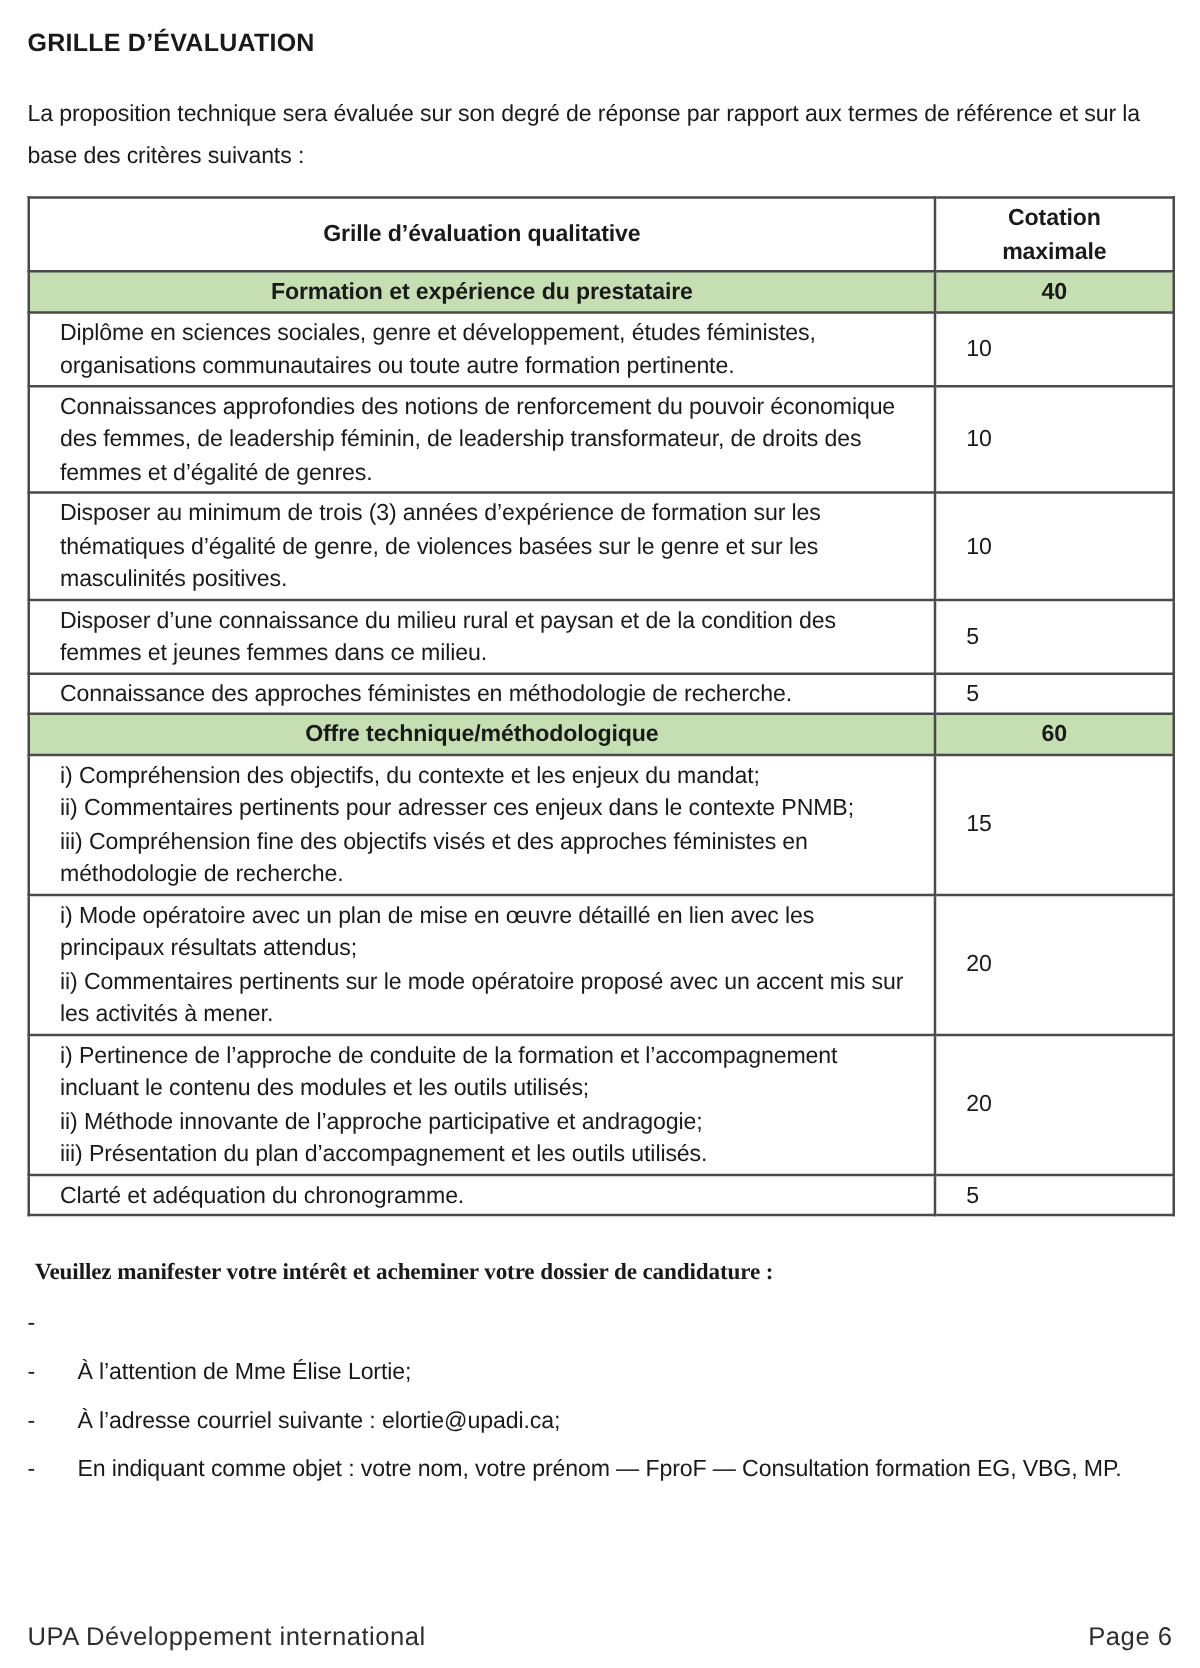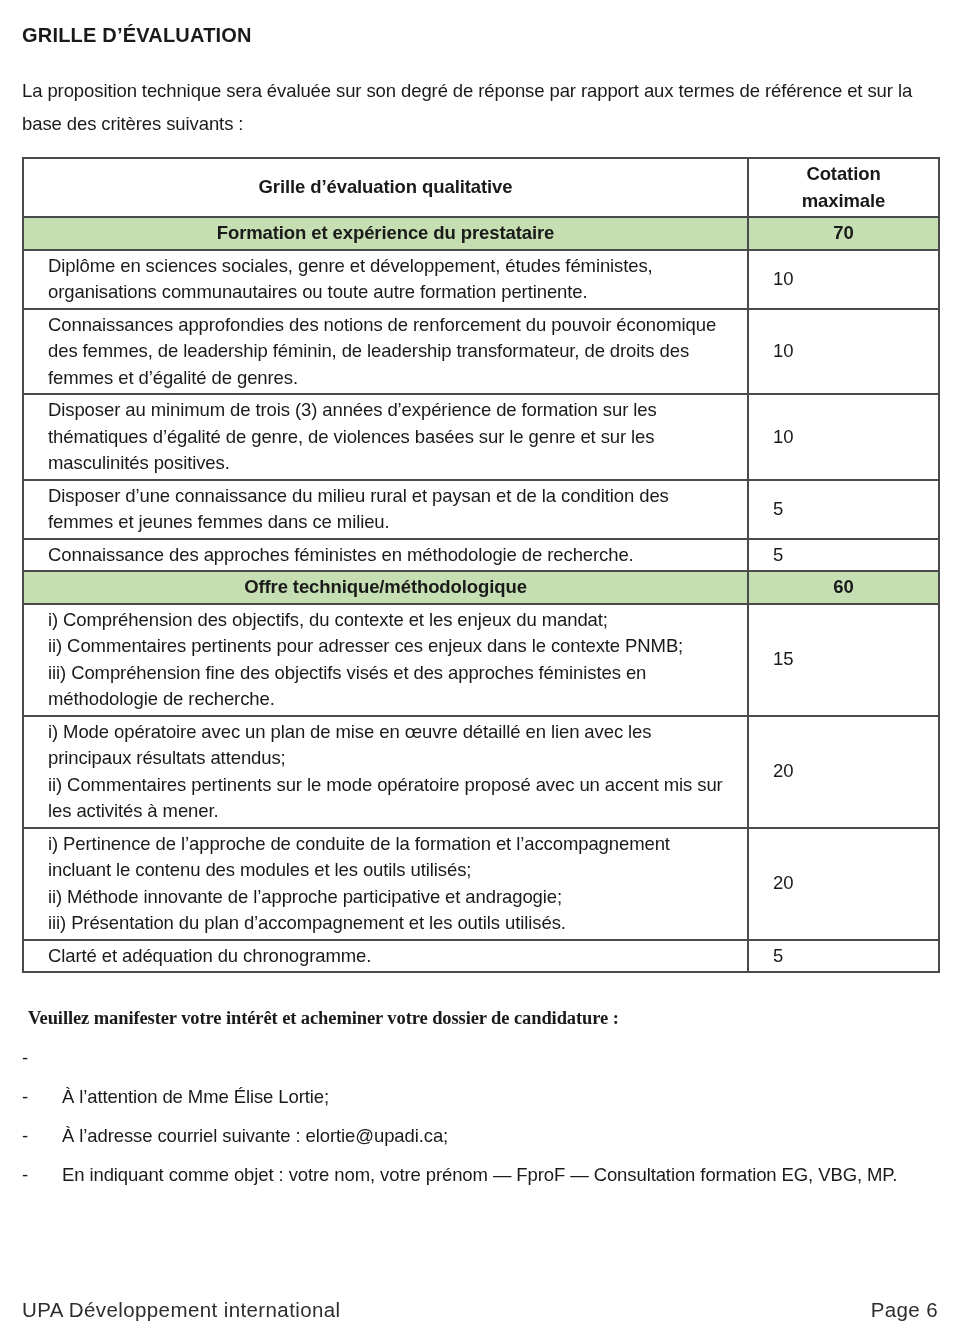--- a/index.html
+++ b/index.html
@@ -104,21 +104,21 @@
     </colgroup>
     <thead>
       <tr>
         <th>Grille d’évaluation qualitative</th>
         <th>Cotation maximale</th>
       </tr>
     </thead>
     <tbody>
         <tr class="row-section">
     <td class="criterion">Formation et expérience du prestataire</td>
-    <td class="score">70</td>
+    <td class="score">40</td>
   </tr>
         <tr class="row-item">
     <td class="criterion">Diplôme en sciences sociales, genre et développement, études féministes, organisations communautaires ou toute autre formation pertinente.</td>
     <td class="score">10</td>
   </tr>
         <tr class="row-item">
     <td class="criterion">Connaissances approfondies des notions de renforcement du pouvoir économique des femmes, de leadership féminin, de leadership transformateur, de droits des femmes et d’égalité de genres.</td>
     <td class="score">10</td>
   </tr>
         <tr class="row-item">

